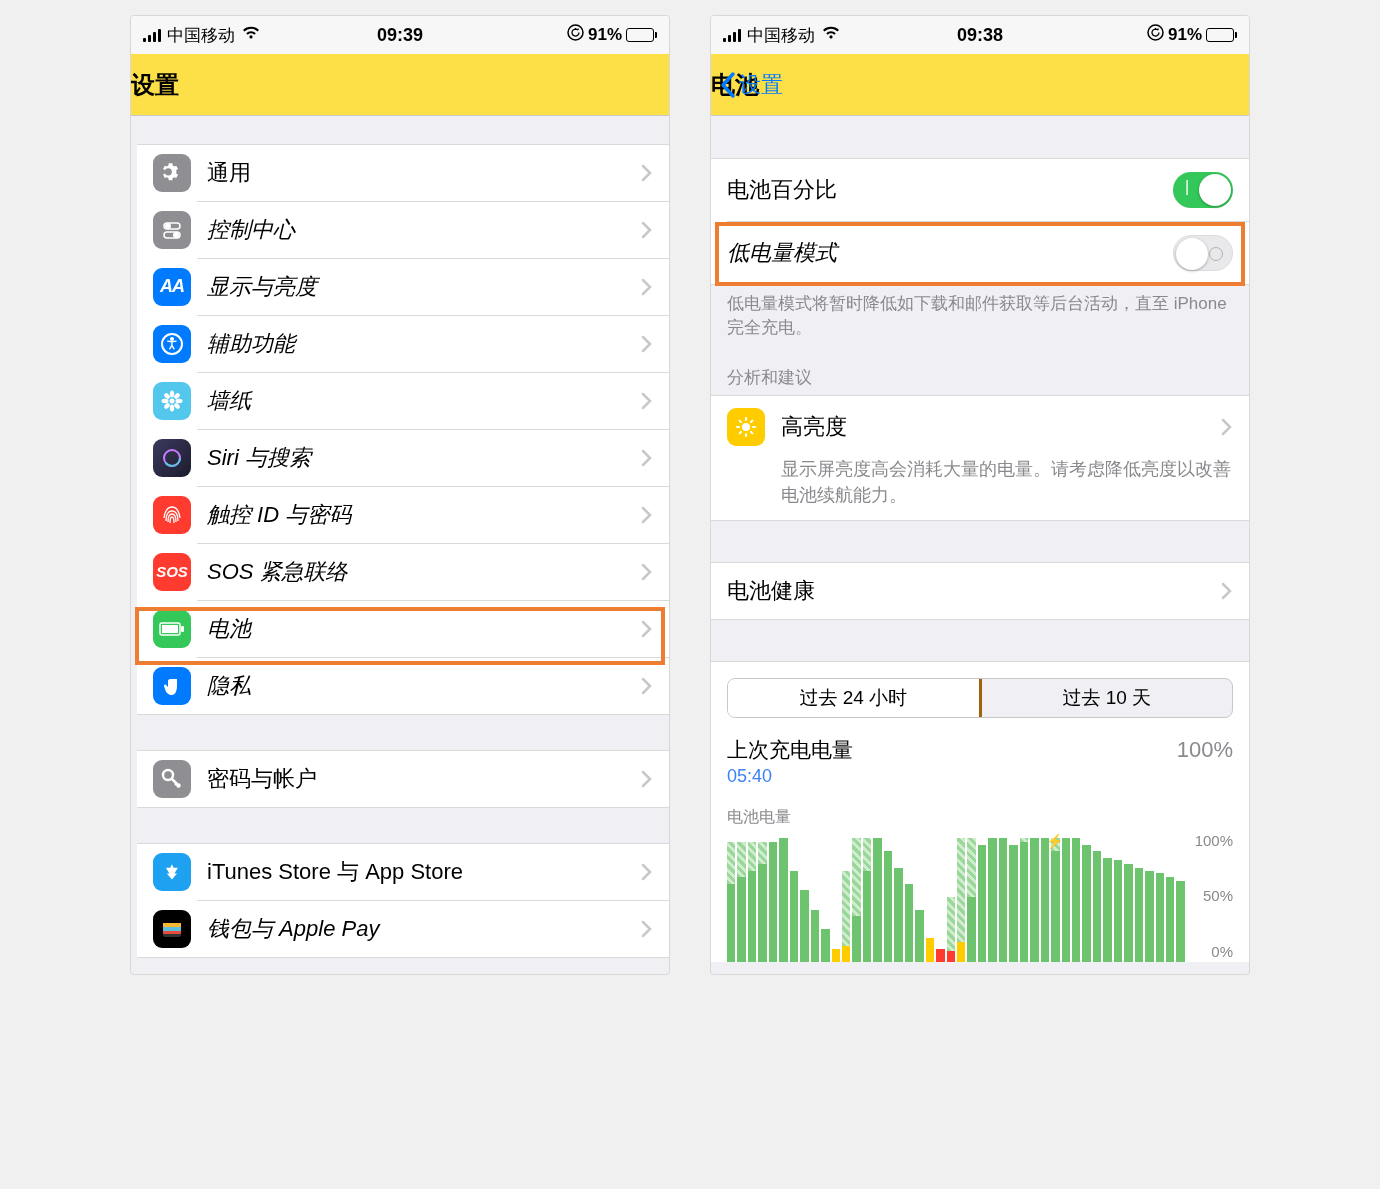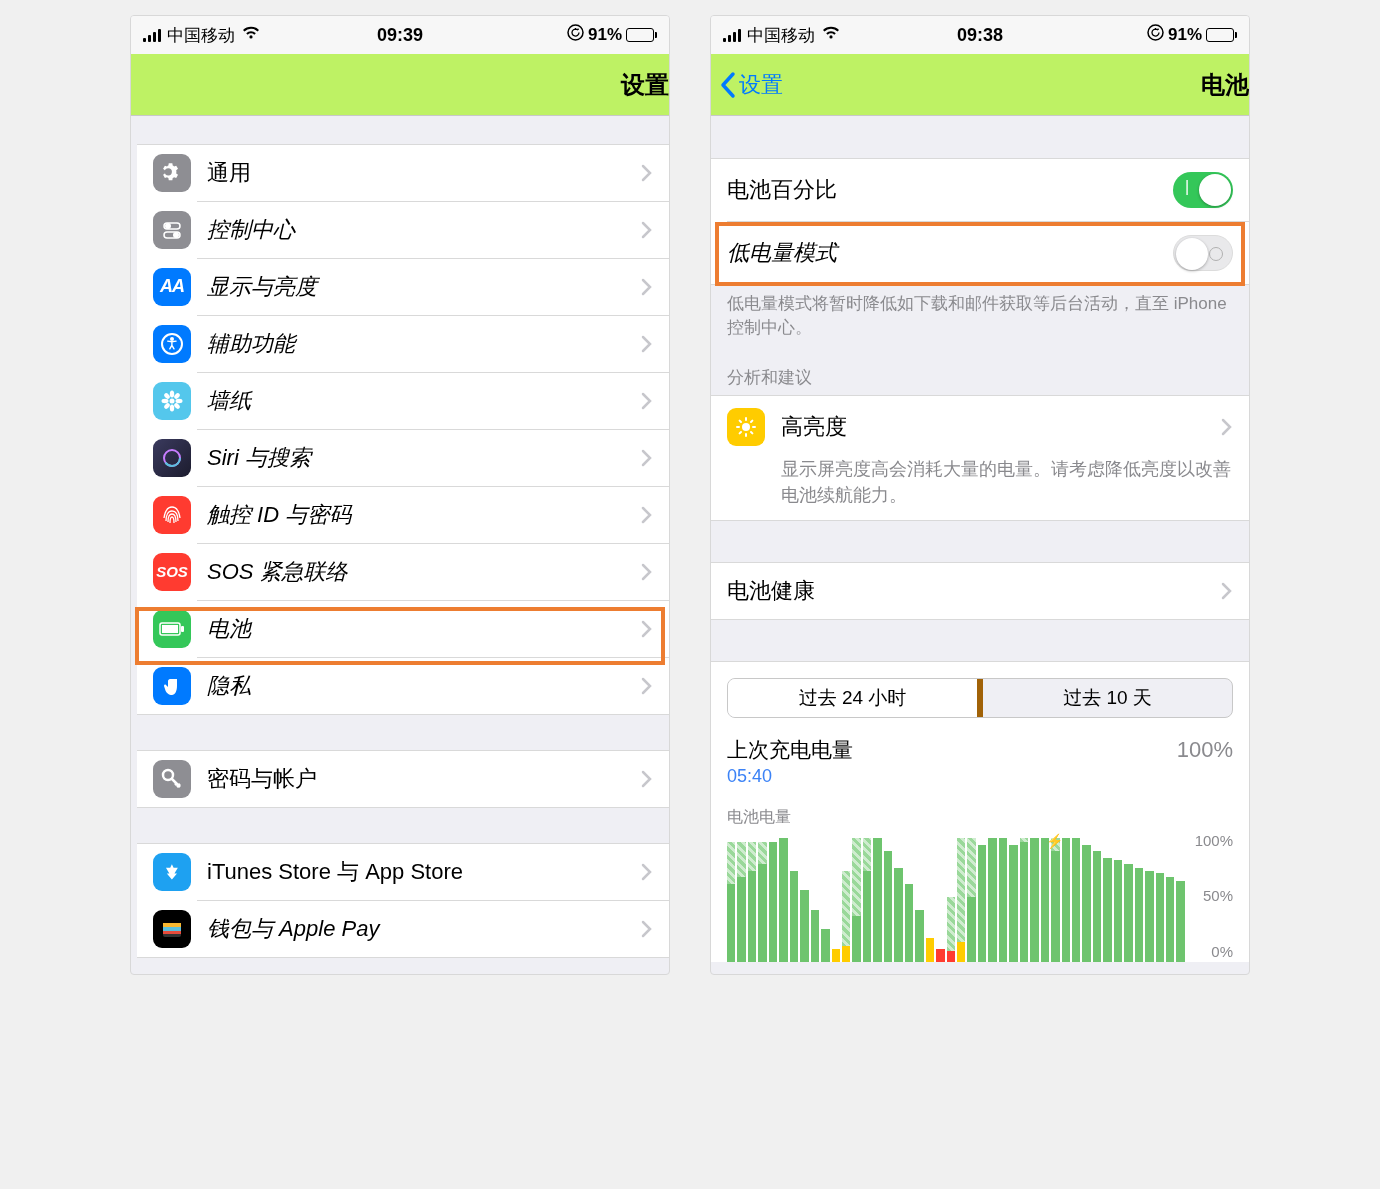--- a/index.html
+++ b/index.html
@@ -50,26 +50,26 @@
       border: 1.5px solid #000; border-radius: 3px;
       position: relative; padding:1px;
     }
     .battery-cap { width:2px; height:6px; background:#000; border-radius:0 1px 1px 0; margin-left:1px;}
     .battery-fill { height:100%; border-radius:1px;}
     .battery-fill.yellow { background:#ffcc00; width:91%;}
     .battery-fill.black { background:#000; width:91%;}
     
     .nav-bar {
       height: 62px;
-      background: #bef264;
+      background: #fde047;
       border-bottom: 1px solid #c8c8c8;
       position: relative;
       display: flex;
       align-items: center;
-      justify-content: flex-end;
+      justify-content: flex-start;
     }
     .nav-title { font-size: 24px; font-weight: 600;}
     .nav-back {
       position: absolute; left: 8px; top: 50%; transform: translateY(-50%);
       color: #007aff; font-size: 22px; display: flex; align-items: center; gap:2px;
       cursor:pointer;
     }
     .nav-back svg { width:18px; height:28px;}
     
     .content { flex:1; overflow:hidden; }
@@ -125,21 +125,21 @@
     .suggestion-cell { display:block; height:auto; padding:12px 16px;}
     .suggestion-title-row { display:flex; align-items:center;}
     .suggestion-desc { font-size:18px; color:#8a8a8e; margin-top:10px; margin-left:54px; line-height:1.45;}
     
     .segmented {
       margin: 16px 16px 12px; height:40px; border:1px solid #c8c8c8; border-radius:8px;
       display:flex; overflow:hidden; background:#efeff4;
     }
     .segmented .seg { flex:1; display:flex; align-items:center; justify-content:center; font-size:19px; cursor:pointer;}
     .segmented .seg.active { background:#fff; font-weight:500;}
-    .segmented .seg:not(:last-child){ border-right:6px solid #a16207;}
+    .segmented .seg:not(:last-child){ border-right:3px solid #a16207;}
     
     .last-charge { padding: 6px 16px 10px; background:#fff; border-top:1px solid #d9d9d9;}
     .last-charge-row { display:flex; justify-content:space-between; align-items:baseline;}
     .last-charge-title { font-size:21px;}
     .last-charge-pct { font-size:22px; color:#8a8a8e;}
     .last-charge-time { font-size:18px; color:#3b82f6; margin-top:2px;}
     
     .chart-section { background:#fff; padding:10px 16px 0;}
     .chart-label { font-size:16px; color:#8a8a8e; margin-bottom:4px;}
     .chart-area { display:flex; align-items:stretch; height:130px;}
@@ -450,21 +450,21 @@
             <div class="knob"></div>
           </div>
       </div>
       <div class="cell no-icon" style="height:64px;">
         <div class="label">低电量模式</div>
         <div class="toggle off">
             <div class="knob"></div>
           </div>
       </div>
     </div>
-    <div class="footer-text">低电量模式将暂时降低如下载和邮件获取等后台活动，直至 iPhone 控制中心。</div>
+    <div class="footer-text">低电量模式将暂时降低如下载和邮件获取等后台活动，直至 iPhone 完全充电。</div>
 
     <div class="highlight-box" style="top:106px; left:4px; right:4px; height:64px;"></div>
 
     <div class="group" style="margin-top:26px;">
       <div class="header-text">分析和建议</div>
       <div class="cell suggestion-cell">
         <div class="suggestion-title-row">
           <div class="icon ic-brightness">
               <svg width="24" height="24" viewBox="0 0 24 24" fill="#fff">
                 <circle cx="12" cy="12" r="4"></circle>

